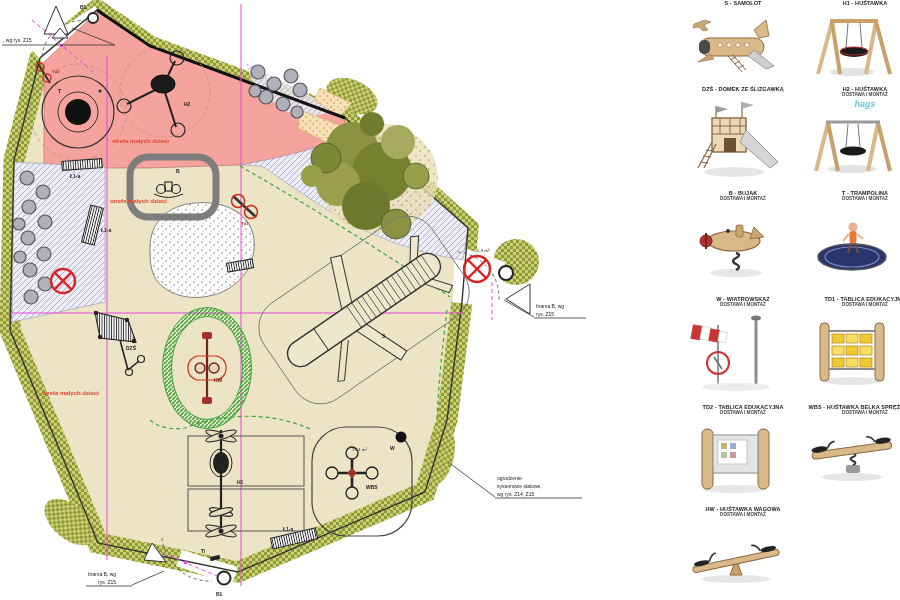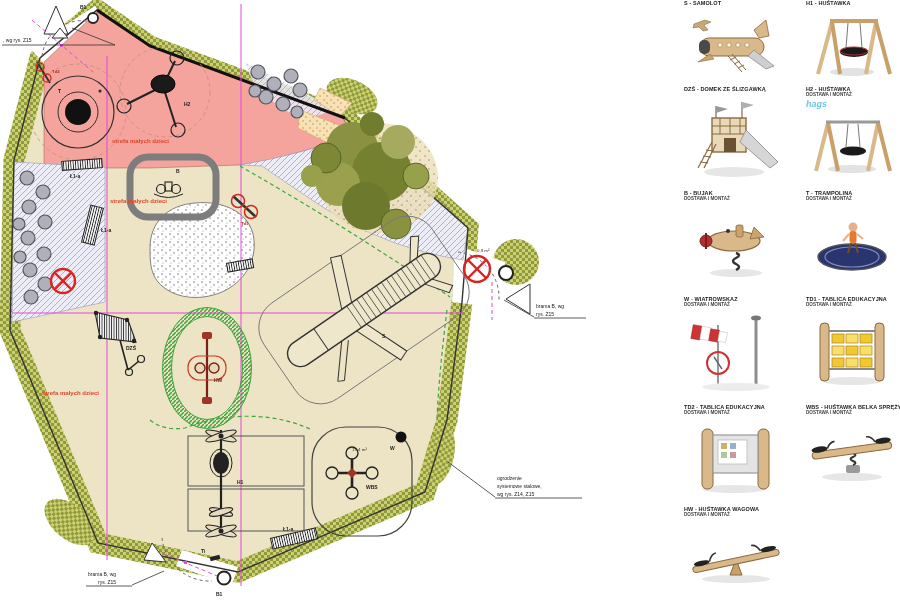--- a/index.html
+++ b/index.html
@@ -1,17 +1,17 @@
 <!DOCTYPE html>
 <html><head>
 <meta charset="utf-8">
 <style>
   html,body{margin:0;padding:0;background:#fff;width:900px;height:600px;overflow:hidden;
     font-family:"Liberation Sans",sans-serif;}
-  #stage{position:relative;width:900px;height:600px;background:#fff;}
+  #stage{position:relative;width:900px;height:600px;background:#fff;text-align:center;}
   #plan{position:absolute;left:0;top:0;}
   svg text{font-family:"Liberation Sans",sans-serif;}
   .lbl{font-size:5px;font-weight:bold;fill:#1a1a1a;}
   .lblDark{font-size:5px;font-weight:bold;fill:#222;}
   .lblRed{font-size:4.4px;font-weight:bold;fill:#b32b1e;}
   .lblBrown{font-size:5px;font-weight:bold;fill:#6e1f16;}
   .note{font-size:5px;fill:#222;}
   .area{font-size:4.4px;fill:#333;}
   .zone{font-size:6px;font-weight:bold;fill:#e0442e;}
   .legend{position:absolute;left:680px;top:0;width:220px;height:600px;background:#fff;}

